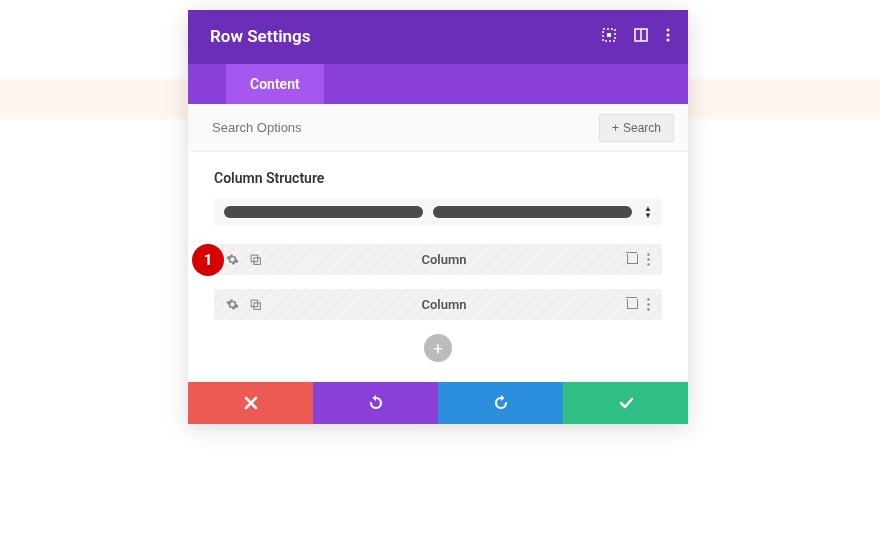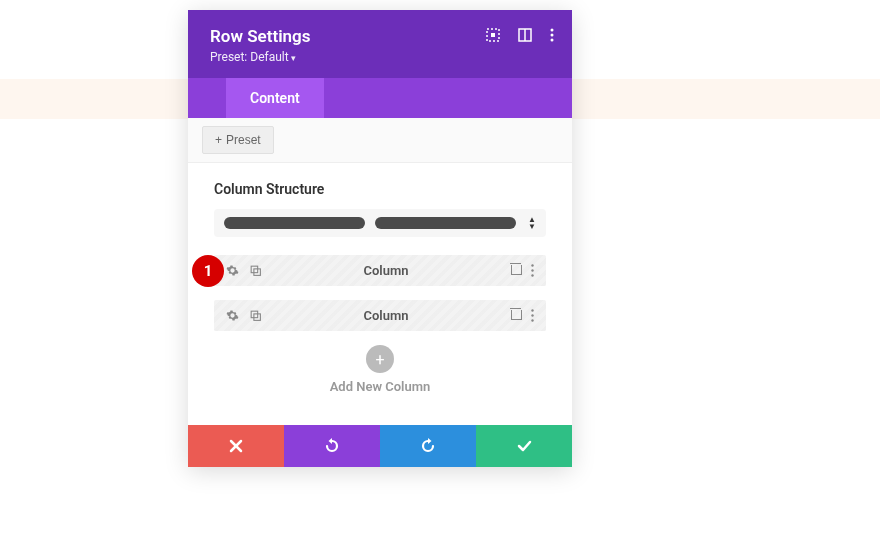--- a/index.html
+++ b/index.html
@@ -1,31 +1,31 @@
 <!DOCTYPE html>
 <html><head>
 <meta charset="utf-8">
 <style>
 * { margin: 0; padding: 0; box-sizing: border-box; }
 body { font-family: -apple-system, BlinkMacSystemFont, "Segoe UI", Roboto, Helvetica, Arial, sans-serif; background: #fff; width: 880px; height: 540px; overflow: hidden; position: relative; }
 .orange-band { position: absolute; top: 79px; left: 0; right: 0; height: 40px; background: #fef6ef; }
-.panel { position: absolute; left: 188px; top: 10px; width: 384px; background: #e5e5e5; box-shadow: 0 4px 24px rgba(0,0,0,0.15); border-radius: 4px; overflow: visible; }
+.panel { position: absolute; left: 188px; top: 10px; width: 500px; background: #e5e5e5; box-shadow: 0 4px 24px rgba(0,0,0,0.15); border-radius: 4px; overflow: visible; }
 .header { background: #6c2eb9; color: #fff; padding: 16px 22px 14px; position: relative; }
 .header-title { font-size: 17px; font-weight: 600; margin-bottom: 4px; }
 .header-preset { font-size: 12px; opacity: .9; }
 .header-preset::after { content: " \25BE"; font-size: 9px; }
 .header-icons { position: absolute; top: 18px; right: 18px; display: flex; gap: 18px; align-items: center; }
 .hicon { color: #fff; font-size: 14px; cursor: pointer; }
 .tabs { background: #8b3fd9; display: flex; padding-left: 38px; }
 .tab { padding: 12px 24px; color: #fff; font-size: 14px; font-weight: 600; cursor: pointer; }
 .tab.active { background: #a557f0; }
 .search-row { display: flex; align-items: center; padding: 8px 14px; background: #fafafa; border-bottom: 1px solid #eee; }
 .search-input { flex: 1; padding: 8px 10px; border: none; background: transparent; font-size: 13px; color: #999; outline: none; }
 .filter-btn { background: #efefef; border: 1px solid #e0e0e0; padding: 6px 12px; font-size: 12px; color: #666; cursor: pointer; display: flex; align-items: center; gap: 4px; border-radius: 2px; }
-.body { padding: 18px 26px 31px; background: #fff; }
+.body { padding: 18px 26px 14px; background: #fff; }
 .sec-title { font-size: 14px; font-weight: 600; color: #333; margin-bottom: 12px; }
 .struct-row { background: #f6f6f6; border-radius: 4px; padding: 7px 10px; display: flex; gap: 10px; align-items: center; margin-bottom: 18px; }
 .struct-half { flex: 1; height: 12px; background: #4b4b4b; border-radius: 6px; }
 .updown { color: #333; font-size: 8px; line-height: 7px; margin-left: 2px; }
 .col-row { background: #f3f3f3; border-radius: 2px; padding: 8px 12px; display: flex; align-items: center; gap: 10px; margin-bottom: 14px; position: relative; }
 .col-row::after { content: ""; position: absolute; inset:0; background: repeating-linear-gradient(-45deg, rgba(0,0,0,0.015), rgba(0,0,0,0.015) 4px, transparent 4px, transparent 8px); pointer-events:none; }
 .mini-icon { color: #888; font-size: 13px; cursor: pointer; }
 .col-label { flex: 1; text-align: center; color: #555; font-size: 13px; font-weight: 600; }
 .add-col { text-align: center; }
 .add-btn { width: 28px; height: 28px; border-radius: 50%; background: #bbb; color: #fff; display: inline-flex; align-items: center; justify-content: center; font-size: 16px; cursor: pointer; margin-bottom: 6px; }
@@ -43,21 +43,20 @@
 .trash-icon::after { content:""; position:absolute; top:0; left:0; width:11px; height:1.2px; background:#888; }
 svg { display:block; }
 </style>
 </head>
 <body>
 <div class="orange-band"></div>
 
 <div class="panel">
   <div class="header">
     <div class="header-title">Row Settings</div>
-    <div class="header-preset">Preset: Default</div>
     <div class="header-icons">
       <span class="hicon">
         <svg width="14" height="14" viewBox="0 0 14 14">
             <rect x="1" y="1" width="12" height="12" fill="none" stroke="#fff" stroke-width="1.5" stroke-dasharray="2 2"></rect>
             <rect x="5" y="5" width="4" height="4" fill="#fff"></rect>
           </svg>
       </span>
       <span class="hicon">
         <svg width="14" height="14" viewBox="0 0 14 14">
             <rect x="1" y="1" width="12" height="12" fill="none" stroke="#fff" stroke-width="1.5"></rect>
@@ -72,23 +71,24 @@
           </svg>
       </span>
     </div>
   </div>
 
   <div class="tabs">
     <div class="tab active">Content</div>
   </div>
 
   <div class="search-row">
+    <input class="search-input" placeholder="Search Options" style="">
     <button class="filter-btn">
       <span>+</span>
-      <span>Preset</span>
+      <span>Search</span>
     </button>
   </div>
 
   <div class="body">
     <div class="sec-title">Column Structure</div>
     <div class="struct-row">
       <div class="struct-half"></div>
       <div class="struct-half"></div>
       <div class="updown">▲<br>▼</div>
     </div>
@@ -139,21 +139,20 @@
             <circle cx="1.5" cy="6.5" r="1.2" fill="#888"></circle>
             <circle cx="1.5" cy="11.5" r="1.2" fill="#888"></circle>
           </svg>
       </span>
     </div>
 
     <div class="add-col">
       <div class="add-btn">
         <span>+</span>
       </div>
-      <div class="add-label">Add New Column</div>
     </div>
   </div>
 
   <div class="footer">
     <div class="fbtn f-cancel">
       <span>
         <svg width="14" height="14" viewBox="0 0 14 14">
             <line x1="2" y1="2" x2="12" y2="12" stroke="#fff" stroke-width="2.5" stroke-linecap="round"></line>
             <line x1="12" y1="2" x2="2" y2="12" stroke="#fff" stroke-width="2.5" stroke-linecap="round"></line>
           </svg>

